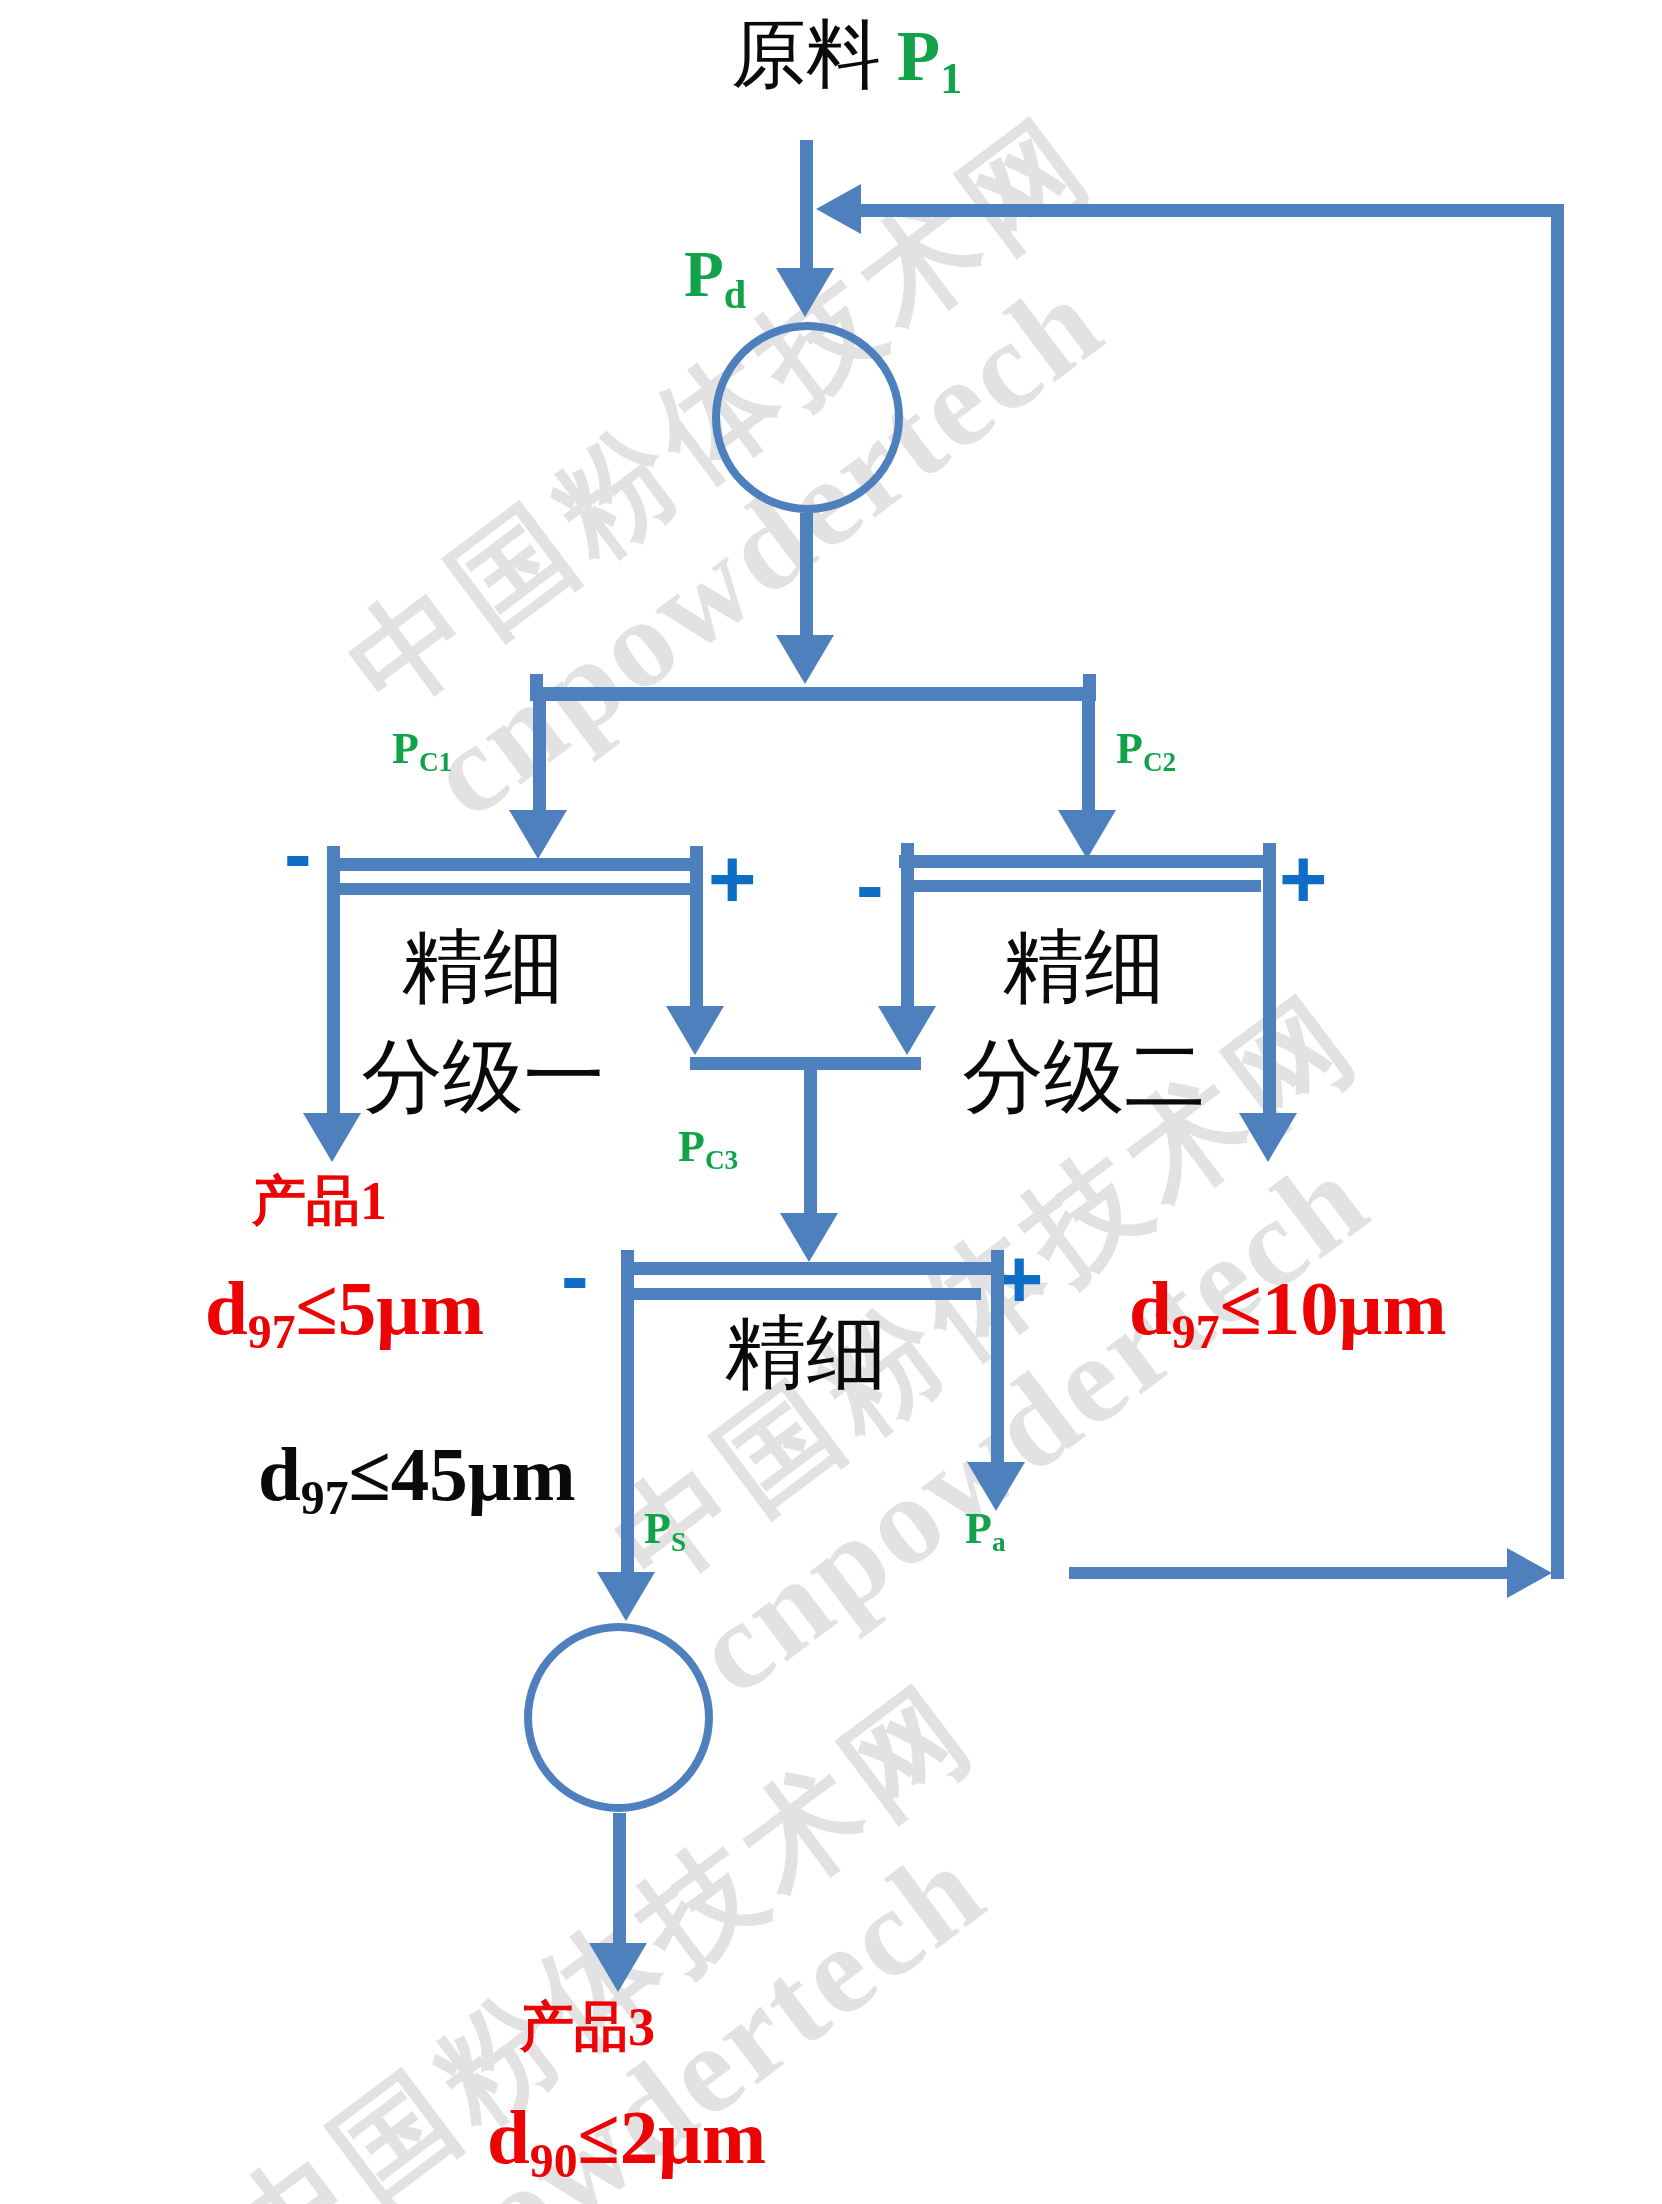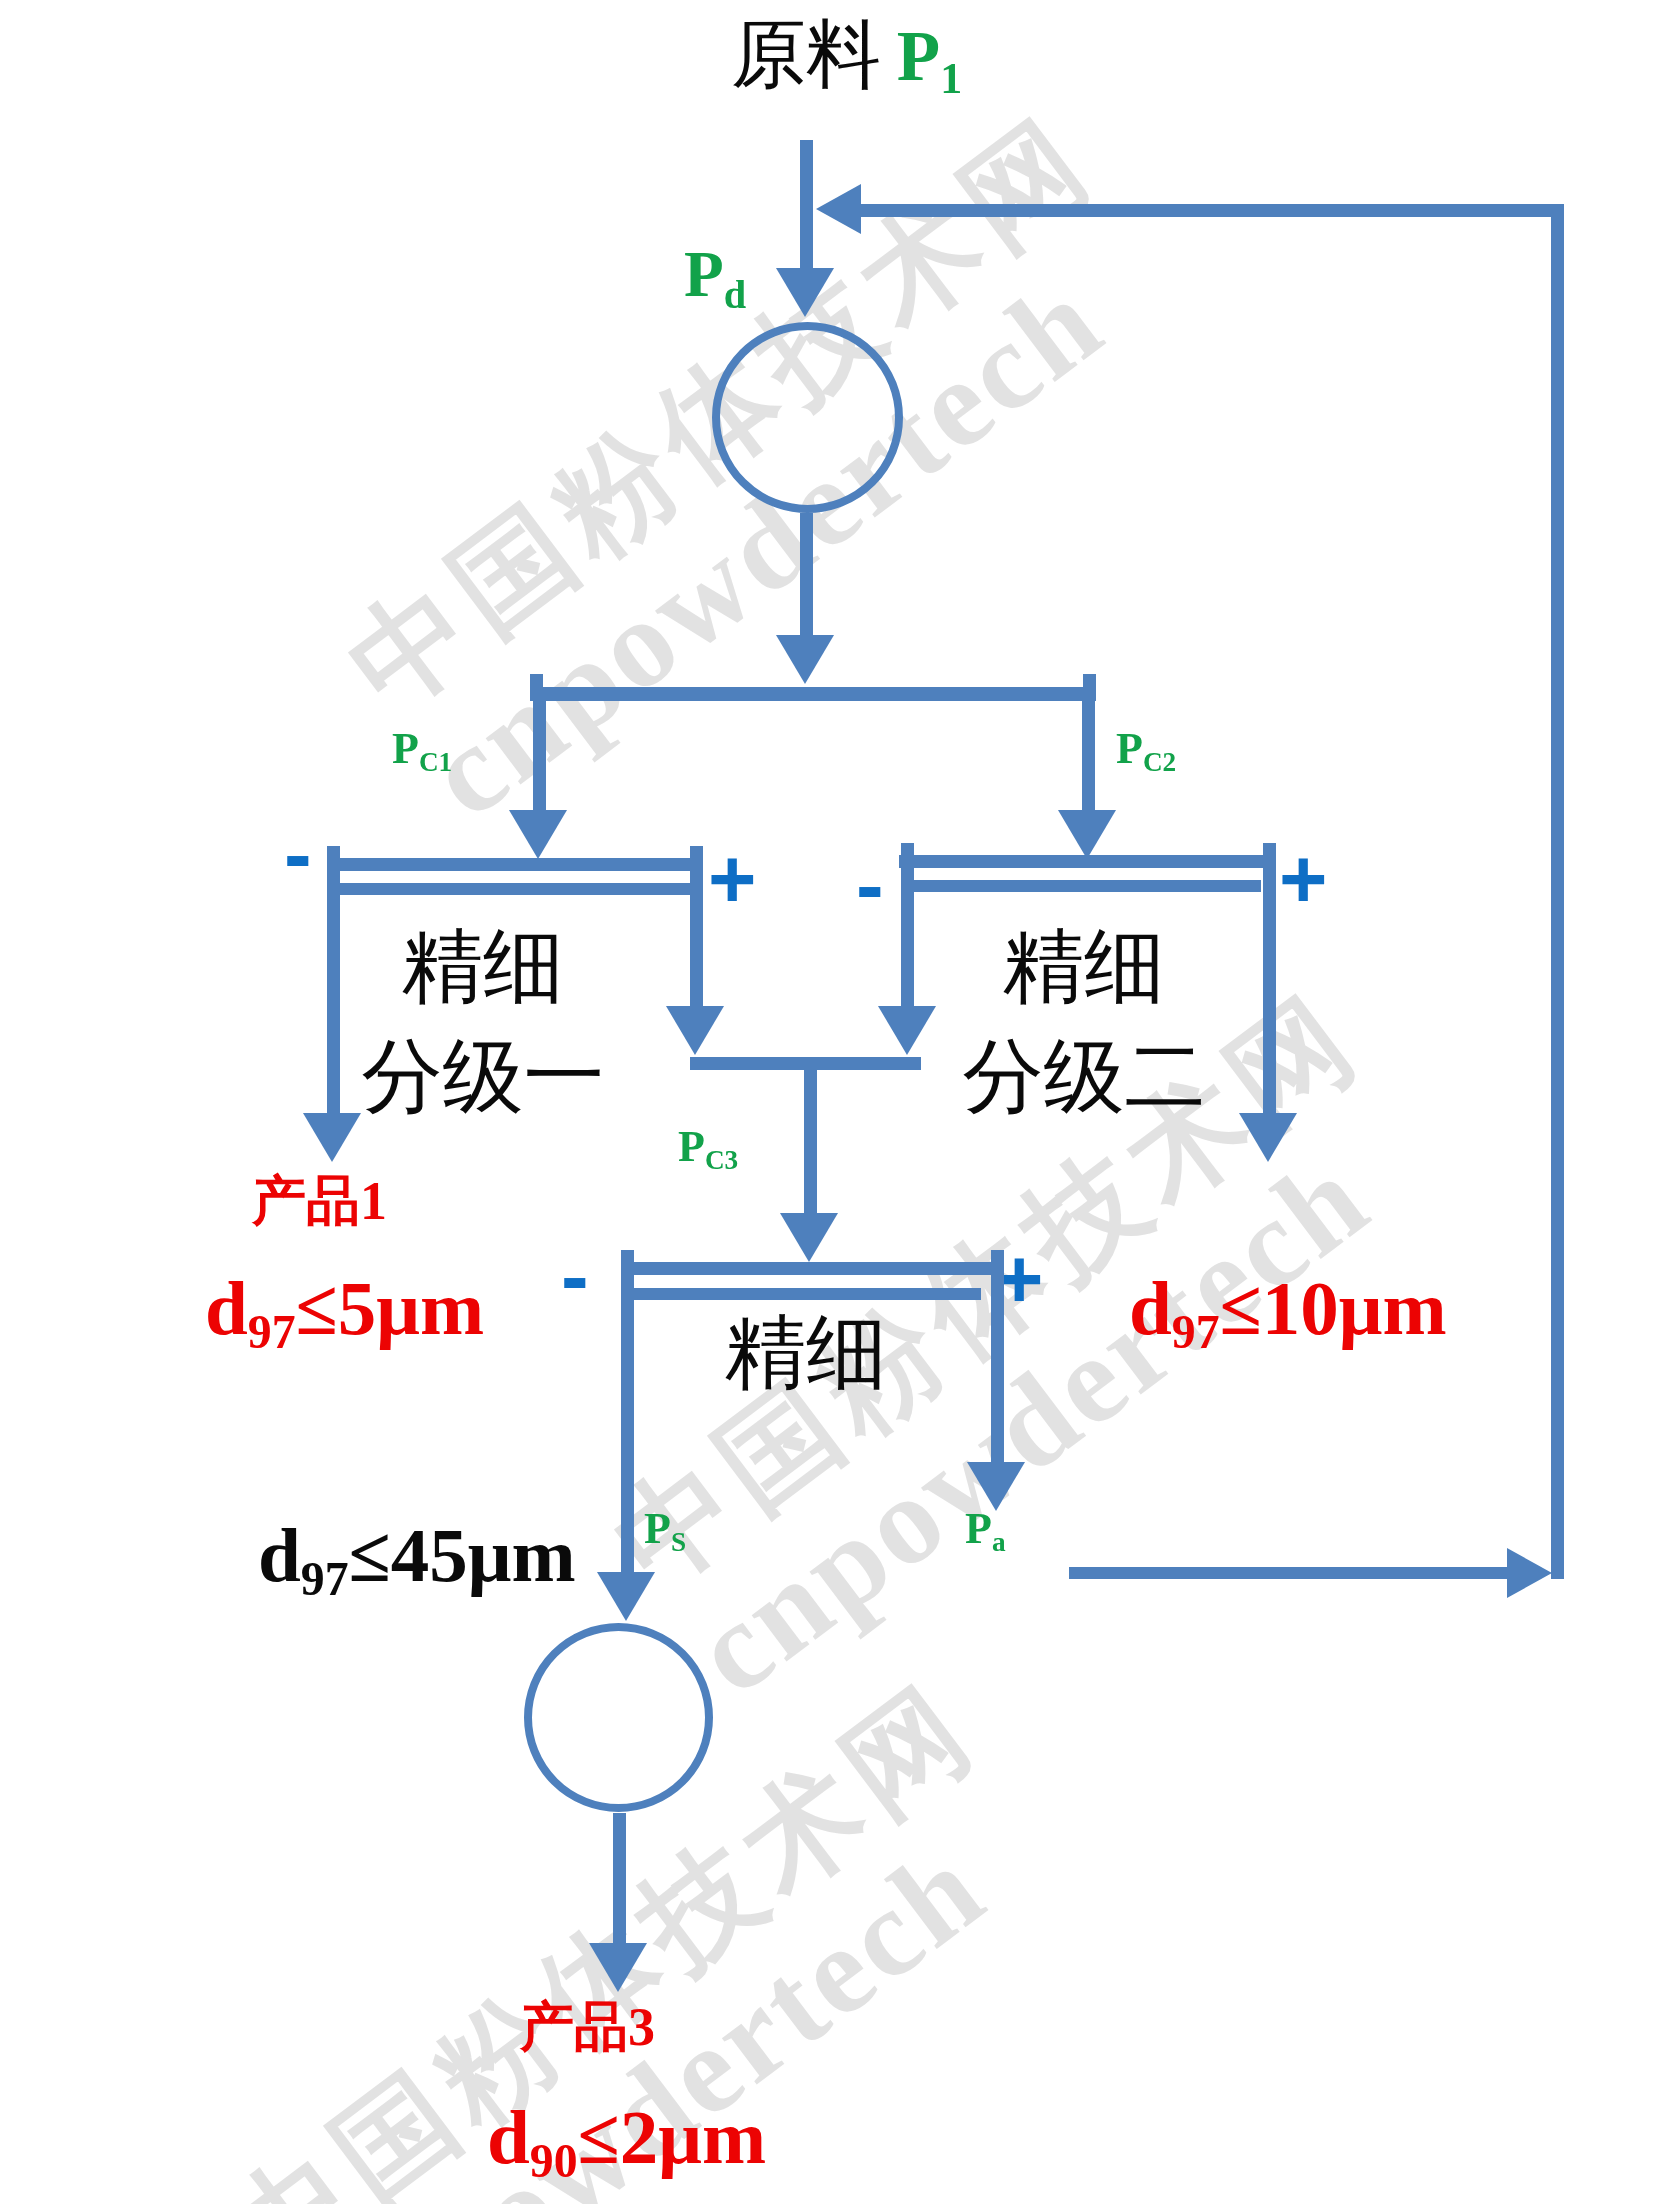--- a/index.html
+++ b/index.html
@@ -139,21 +139,21 @@
   <div class="sign" style="left:561px;top:1235px;">-</div>
   <div class="sign" style="left:995px;top:1238px;">+</div>
   <div class="ln" style="left:621px;top:1250px;width:12.8px;height:324px;"></div>
   <div class="ah ah-d" style="left:597px;top:1572px;"></div>
   <div class="ln" style="left:991px;top:1250px;width:12.8px;height:214px;"></div>
   <div class="ah ah-d" style="left:967px;top:1462px;"></div>
   <div class="cls-text third" style="left:658px;top:1302px;">
     <div>精细</div>
   </div>
 
-  <div class="txt spec black" style="left:258px;top:1514px;">
+  <div class="txt spec black" style="left:258px;top:1433px;">
     <span>d</span><span class="sub">97</span><span>≤45μm</span>
   </div>
   <div class="txt p-label" style="left:644px;top:1507px;">
     <span>P</span><span class="sub">S</span>
   </div>
   <div class="txt p-label" style="left:965px;top:1507px;">
     <span>P</span><span class="sub">a</span>
   </div>
 
   <div class="ln" style="left:1069px;top:1567px;width:438px;height:11.8px;"></div>

